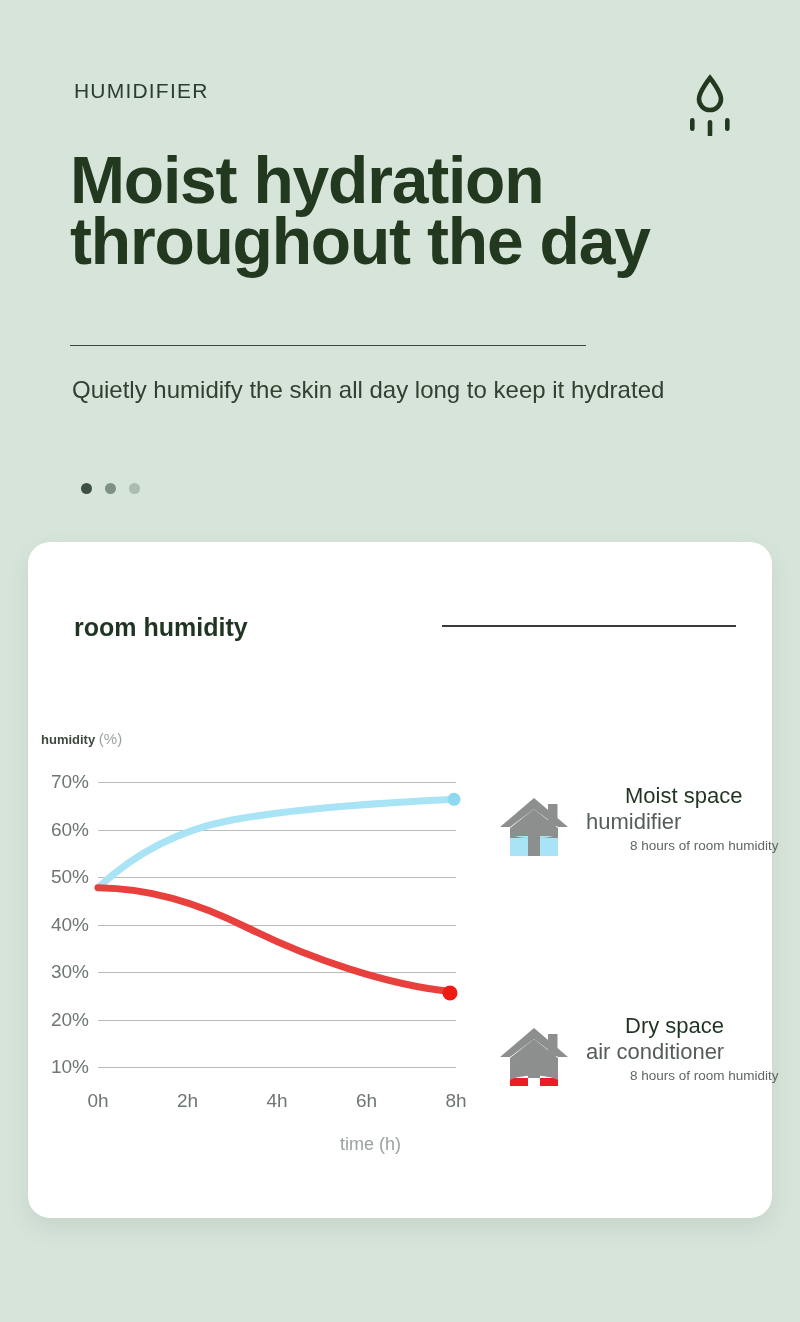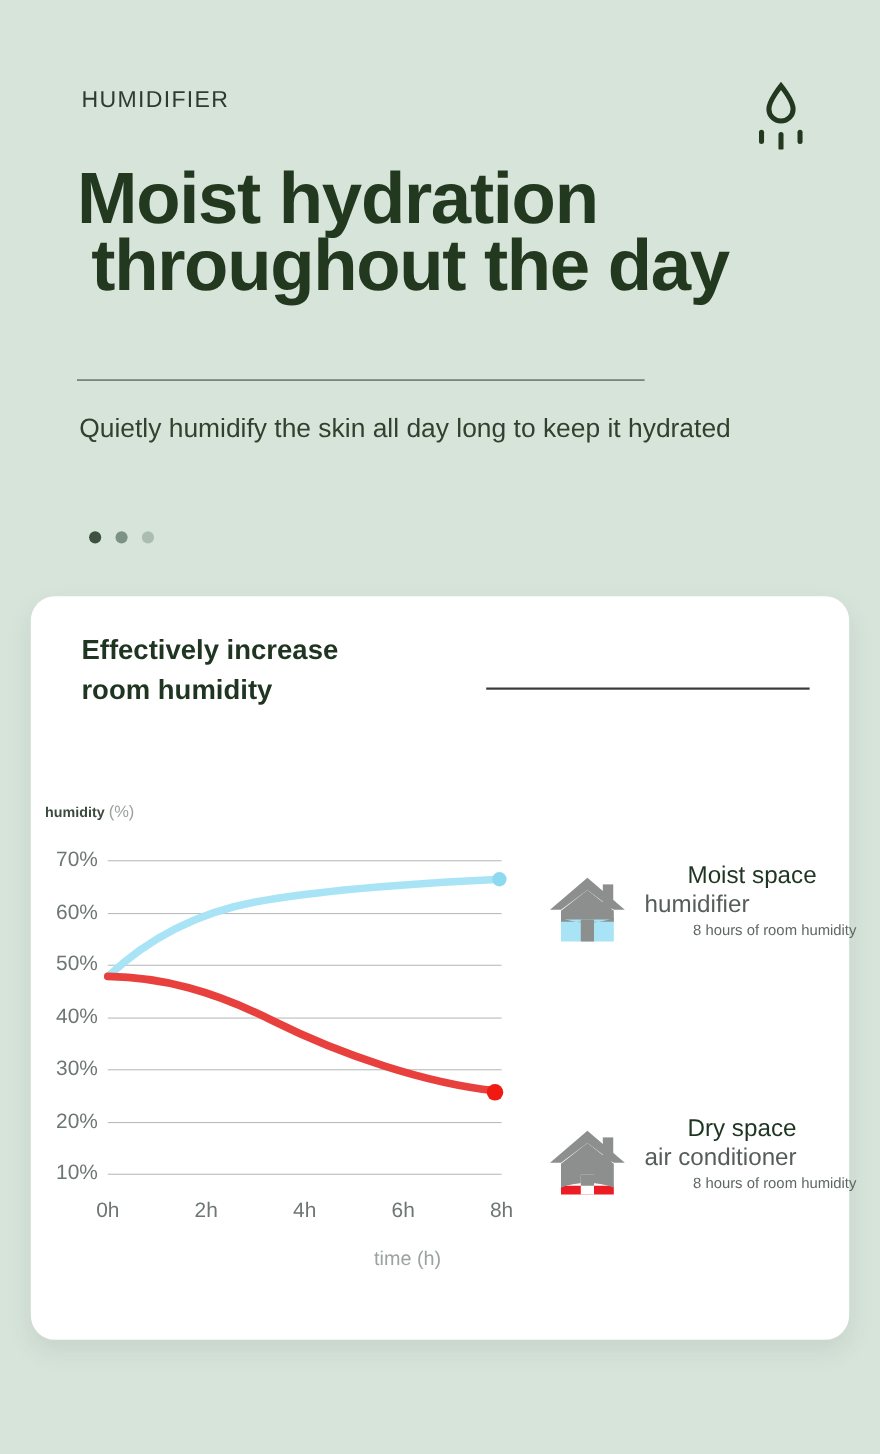--- a/index.html
+++ b/index.html
@@ -42,21 +42,21 @@
   .hero-title {
     position: absolute;
     left: 70px; top: 150px;
     width: 700px;
     font-size: 66px;
     line-height: 0.93;
     font-weight: 700;
     color: #23391f;
     letter-spacing: -1.2px;
   }
-  .hero-title .l2 { display: block; margin-left: 13px; }
+  .hero-title .l2 { display: block; }
 
   .hero-divider {
     position: absolute;
     left: 70px; top: 345px;
     width: 516px; height: 1px;
     background: #3c4a3d;
   }
 
   .hero-sub {
     position: absolute;
@@ -233,21 +233,21 @@
   <div class="dots">
     <span class="dot d1"></span>
     <span class="dot d2"></span>
     <span class="dot d3"></span>
   </div>
 </section>
 
 <section class="card">
 
   <h2 class="card-title">
-    <span>Effectively increase</span><br>
+    <br>
     <span>room humidity</span>
   </h2>
 
   <div class="card-rule"></div>
 
   <div class="chart">
 
     <div class="y-axis-title">
       <span class="strong">humidity</span>
       <span class="muted">(%)</span>

